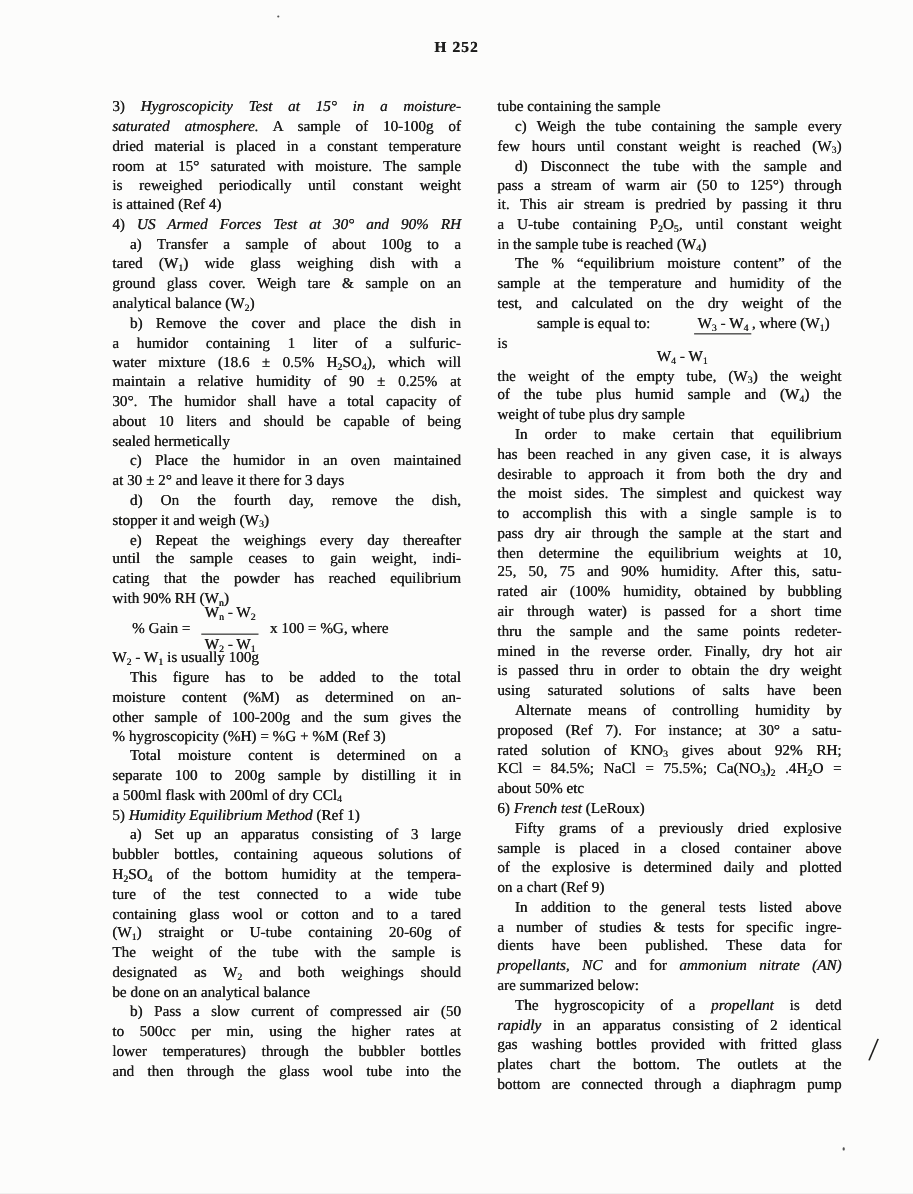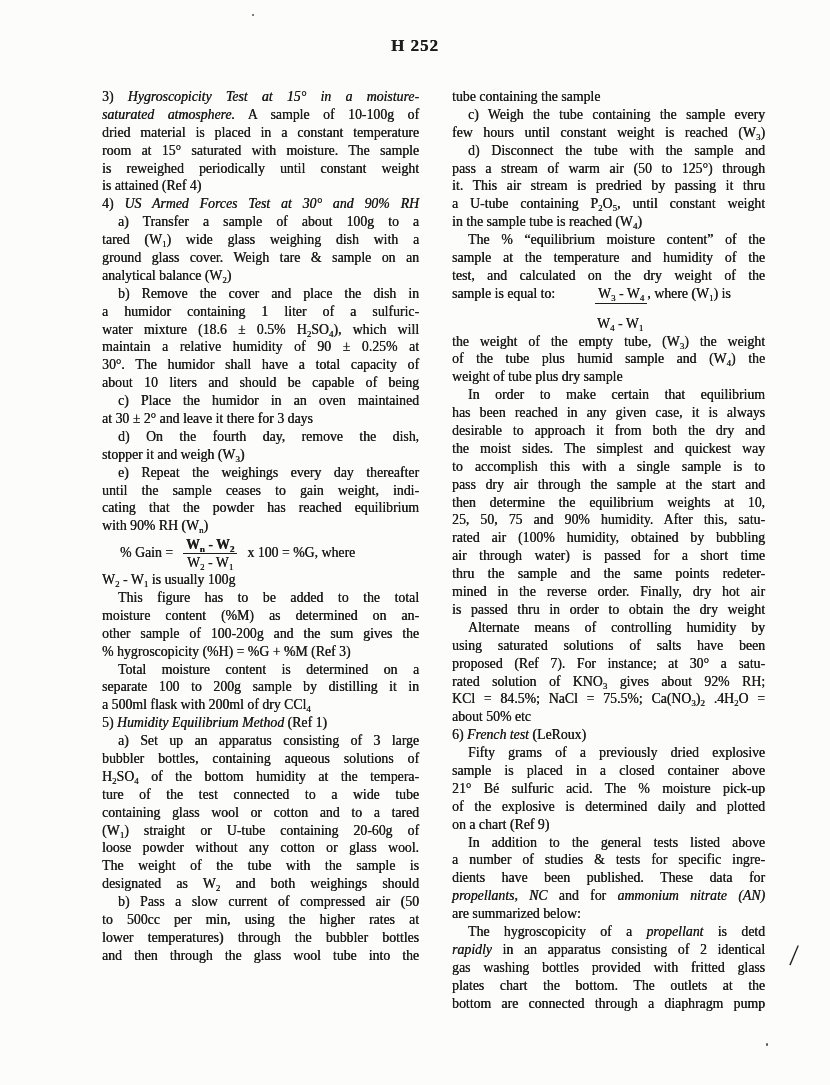--- a/index.html
+++ b/index.html
@@ -7,37 +7,37 @@
     position:relative; width:830px; height:1085px;
     background:var(--paper,#fcfcfb);
     color:var(--ink,#1d1d1c);
     font-family:"Liberation Serif","DejaVu Serif",serif;
     font-size:13.8px;
     text-shadow:0.3px 0 0 currentColor;
     overflow:hidden;
   }
   .hdr {
     position:absolute; top:36px; left:0; width:830px;
-    text-align:center; font-weight:700; font-size:17px; letter-spacing:1px;
+    text-align:center; font-weight:700; font-size:14px; letter-spacing:1px;
   }
   .col { position:absolute; top:88px; }
   .colL { left:102px; width:317px; }
   .colR { left:452px; width:313px; }
   .ln { height:17.9px; line-height:17.9px; }
   .ind { padding-left:16px; }
   .jl { text-align:justify; text-align-last:justify; }
   sub { font-size:9px; line-height:0; vertical-align:-2.5px; }
   .it { font-style:italic; }
   
   .fracline { height:35.8px; display:flex; align-items:center; padding-left:18px; }
   .frac { display:inline-flex; flex-direction:column; align-items:center; margin:0 10px; line-height:15px; }
-  .fnum { border-bottom:1px solid currentColor; padding:0 3px 1px;font-weight:bold; }
+  .fnum { border-bottom:1px solid currentColor; padding:0 3px 12px; }
   .fden { padding-top:1px; }
   
-  .eq-pre { display:inline-block; width:143px; }
+  .eq-pre { display:inline-block; width:143px;margin-left:36px; }
   .eq-num { border-bottom:1.2px solid currentColor; padding:0 3px 2px; }
   
   .inkmark {
     position:absolute; left:790px; top:938px;
     font-size:30px; font-weight:400; transform:rotate(4deg);
     text-shadow:none;
   }
   .speck { position:absolute; background:#555; border-radius:50%; }
   .speck1 { left:252px; top:14px; width:2px; height:2px; }
   .speck2 { left:766px; top:1043px; width:1.5px; height:3px; }
@@ -58,20 +58,21 @@
       <div class="ln ind jl"><span>a) Transfer a sample of about 100g to a</span></div>
       <div class="ln jl"><span>tared (W</span><sub>1</sub><span>) wide glass weighing dish with a</span></div>
       <div class="ln jl"><span>ground glass cover. Weigh tare &amp; sample on an</span></div>
       <div class="ln"><span>analytical balance (W</span><sub>2</sub><span>)</span></div>
       <div class="ln ind jl"><span>b) Remove the cover and place the dish in</span></div>
       <div class="ln jl"><span>a humidor containing 1 liter of a sulfuric-</span></div>
       <div class="ln jl"><span>water mixture (18.6 ± 0.5% H</span><sub>2</sub><span>SO</span><sub>4</sub><span>), which will</span></div>
       <div class="ln jl"><span>maintain a relative humidity of 90 ± 0.25% at</span></div>
       <div class="ln jl"><span>30°. The humidor shall have a total capacity of</span></div>
       <div class="ln jl"><span>about 10 liters and should be capable of being</span></div>
+      <div class="ln"><span>sealed hermetically</span></div>
       <div class="ln ind jl"><span>c) Place the humidor in an oven maintained</span></div>
       <div class="ln"><span>at 30 ± 2° and leave it there for 3 days</span></div>
       <div class="ln ind jl"><span>d) On the fourth day, remove the dish,</span></div>
       <div class="ln"><span>stopper it and weigh (W</span><sub>3</sub><span>)</span></div>
       <div class="ln ind jl"><span>e) Repeat the weighings every day thereafter</span></div>
       <div class="ln jl"><span>until the sample ceases to gain weight, indi-</span></div>
       <div class="ln jl"><span>cating that the powder has reached equilibrium</span></div>
       <div class="ln"><span>with 90% RH (W</span><sub>n</sub><span>)</span></div>
       <div class="ln fracline">
         <span><span>% Gain = </span></span>
@@ -89,23 +90,23 @@
       <div class="ln ind jl"><span>Total moisture content is determined on a</span></div>
       <div class="ln jl"><span>separate 100 to 200g sample by distilling it in</span></div>
       <div class="ln"><span>a 500ml flask with 200ml of dry CCl</span><sub>4</sub></div>
       <div class="ln"><span>5) </span><span class="it">Humidity Equilibrium Method</span><span> (Ref 1)</span></div>
       <div class="ln ind jl"><span>a) Set up an apparatus consisting of 3 large</span></div>
       <div class="ln jl"><span>bubbler bottles, containing aqueous solutions of</span></div>
       <div class="ln jl"><span>H</span><sub>2</sub><span>SO</span><sub>4</sub><span> of the bottom humidity at the tempera-</span></div>
       <div class="ln jl"><span>ture of the test connected to a wide tube</span></div>
       <div class="ln jl"><span>containing glass wool or cotton and to a tared</span></div>
       <div class="ln jl"><span>(W</span><sub>1</sub><span>) straight or U-tube containing 20-60g of</span></div>
-      <div class="ln jl"><span>loose powder without any cotton or glass wool.</span></div>
       <div class="ln jl"><span>The weight of the tube with the sample is</span></div>
       <div class="ln jl"><span>designated as W</span><sub>2</sub><span> and both weighings should</span></div>
+      <div class="ln"><span>be done on an analytical balance</span></div>
       <div class="ln ind jl"><span>b) Pass a slow current of compressed air (50</span></div>
       <div class="ln jl"><span>to 500cc per min, using the higher rates at</span></div>
       <div class="ln jl"><span>lower temperatures) through the bubbler bottles</span></div>
       <div class="ln jl"><span>and then through the glass wool tube into the</span></div>
     </div>
   <div class="col colR">
       <div class="ln"><span>tube containing the sample</span></div>
       <div class="ln ind jl"><span>c) Weigh the tube containing the sample every</span></div>
       <div class="ln jl"><span>few hours until constant weight is reached (W</span><sub>3</sub><span>)</span></div>
       <div class="ln ind jl"><span>d) Disconnect the tube with the sample and</span></div>
@@ -127,30 +128,29 @@
       <div class="ln jl"><span>the moist sides. The simplest and quickest way</span></div>
       <div class="ln jl"><span>to accomplish this with a single sample is to</span></div>
       <div class="ln jl"><span>pass dry air through the sample at the start and</span></div>
       <div class="ln jl"><span>then determine the equilibrium weights at 10,</span></div>
       <div class="ln jl"><span>25, 50, 75 and 90% humidity. After this, satu-</span></div>
       <div class="ln jl"><span>rated air (100% humidity, obtained by bubbling</span></div>
       <div class="ln jl"><span>air through water) is passed for a short time</span></div>
       <div class="ln jl"><span>thru the sample and the same points redeter-</span></div>
       <div class="ln jl"><span>mined in the reverse order. Finally, dry hot air</span></div>
       <div class="ln jl"><span>is passed thru in order to obtain the dry weight</span></div>
+      <div class="ln jl"><span>using saturated solutions of salts have been</span></div>
       <div class="ln ind jl"><span>Alternate means of controlling humidity by</span></div>
-      <div class="ln jl"><span>using saturated solutions of salts have been</span></div>
       <div class="ln jl"><span>proposed (Ref 7). For instance; at 30° a satu-</span></div>
       <div class="ln jl"><span>rated solution of KNO</span><sub>3</sub><span> gives about 92% RH;</span></div>
       <div class="ln jl"><span>KCl = 84.5%; NaCl = 75.5%; Ca(NO</span><sub>3</sub><span>)</span><sub>2</sub><span> .4H</span><sub>2</sub><span>O =</span></div>
       <div class="ln"><span>about 50% etc</span></div>
       <div class="ln"><span>6) </span><span class="it">French test</span><span> (LeRoux)</span></div>
       <div class="ln ind jl"><span>Fifty grams of a previously dried explosive</span></div>
       <div class="ln jl"><span>sample is placed in a closed container above</span></div>
-      <div class="ln jl"><span>21° Bé sulfuric acid. The % moisture pick-up</span></div>
       <div class="ln jl"><span>of the explosive is determined daily and plotted</span></div>
       <div class="ln"><span>on a chart (Ref 9)</span></div>
       <div class="ln ind jl"><span>In addition to the general tests listed above</span></div>
       <div class="ln jl"><span>a number of studies &amp; tests for specific ingre-</span></div>
       <div class="ln jl"><span>dients have been published. These data for</span></div>
       <div class="ln jl"><span class="it">propellants, NC</span><span> and for </span><span class="it">ammonium nitrate (AN)</span></div>
       <div class="ln"><span>are summarized below:</span></div>
       <div class="ln ind jl"><span>The hygroscopicity of a </span><span class="it">propellant</span><span> is detd</span></div>
       <div class="ln jl"><span class="it">rapidly</span><span> in an apparatus consisting of 2 identical</span></div>
       <div class="ln jl"><span>gas washing bottles provided with fritted glass</span></div>

